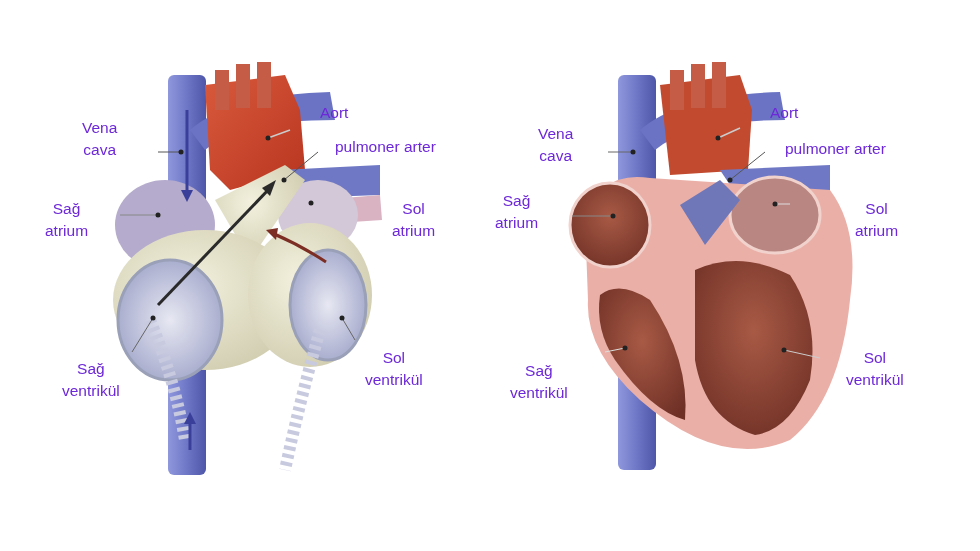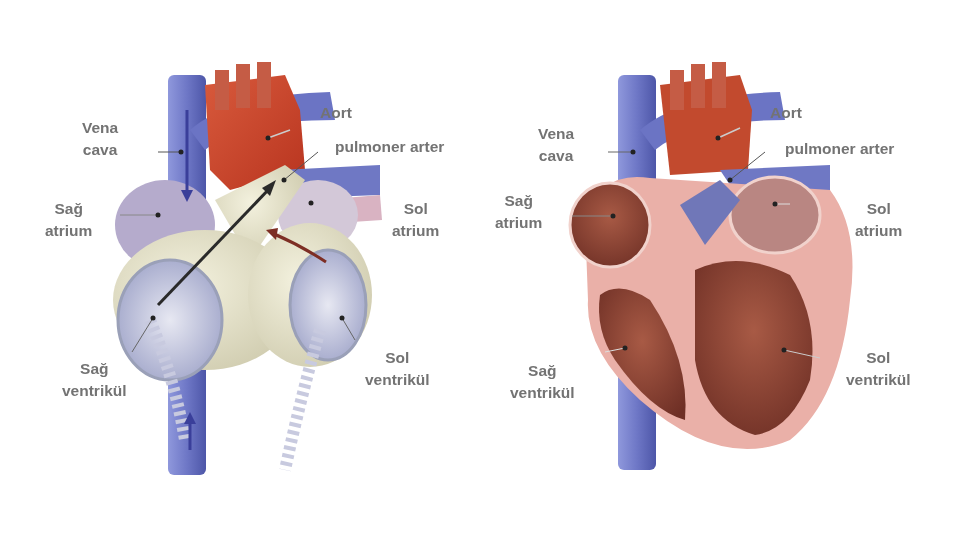--- a/index.html
+++ b/index.html
@@ -1,21 +1,21 @@
 <!DOCTYPE html>
 <html><head>
 <meta charset="utf-8">
 <style>
   html,body{margin:0;padding:0;background:#ffffff;}
   body{width:980px;height:551px;position:relative;overflow:hidden;font-family:"Liberation Sans","DejaVu Sans",sans-serif;}
   .panel{position:absolute;top:0;width:490px;height:551px;}
   .panel.left{left:0;}
   .panel.right{left:490px;}
   .panel svg{position:absolute;left:0;top:0;}
-  .label{position:absolute;font-weight:bold;font-size:15.5px;line-height:22px;color:#737373;text-align:center;white-space:nowrap;}
+  .label{position:absolute;font-weight:normal;font-size:15.5px;line-height:22px;color:#6d28d9;text-align:center;white-space:nowrap;}
   .label span{display:block;}
 </style>
 </head>
 <body>
 
 <div class="panel left">
   <svg width="490" height="551" viewBox="0 0 490 551">
     <defs>
       <linearGradient id="lvein" x1="0" x2="1">
         <stop offset="0" stop-color="#8f98dc"></stop>

